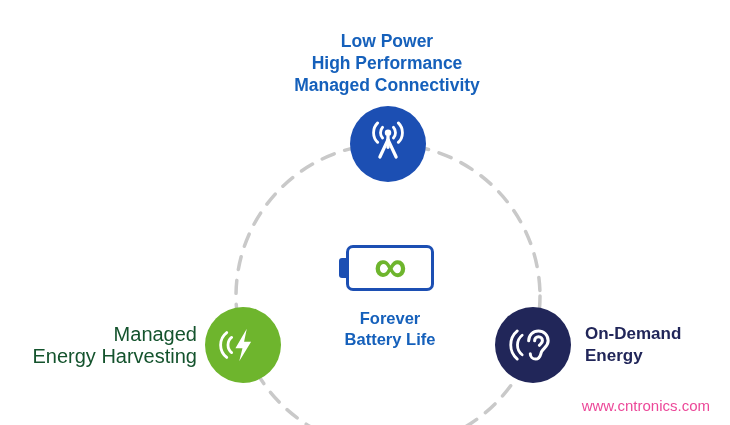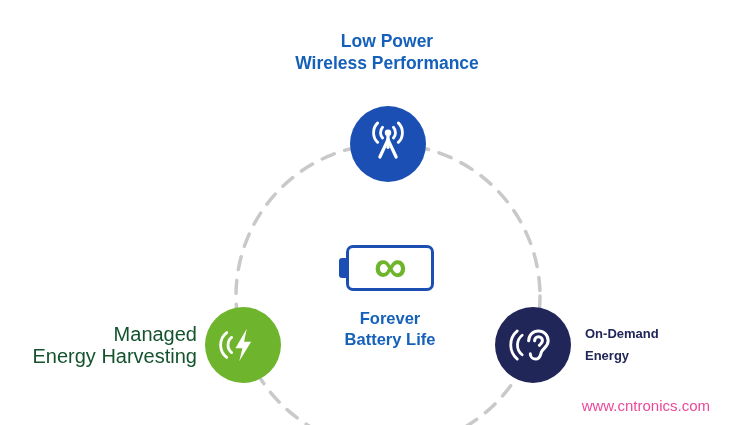--- a/index.html
+++ b/index.html
@@ -46,40 +46,41 @@
     color:#1560bb;font-size:16.5px;font-weight:bold;line-height:21px;z-index:2;
   }
   .center-label .it{}
 
   .left-label{
     position:absolute;left:15px;top:323px;width:182px;text-align:right;
     color:#14532d;font-size:20px;font-weight:normal;line-height:22px;z-index:2;
   }
   .right-label{
     position:absolute;left:585px;top:323px;width:140px;text-align:left;
-    color:#212659;font-size:13px;font-weight:bold;line-height:22px;z-index:2;
+    color:#212659;font-size:17px;font-weight:bold;line-height:22px;z-index:2;
   }
 
   .watermark{
     position:absolute;right:20px;top:397px;color:#ec4899;
     font-size:15px;font-weight:500;z-index:2;
   }
 </style>
 </head>
 <body>
 
 <div class="stage">
 
   <svg class="ring" width="730" height="425" viewBox="0 0 730 425">
     <circle cx="388" cy="296" r="152" fill="none" stroke="#c9c9c9" stroke-width="3.5" stroke-dasharray="13 11" stroke-linecap="round"></circle>
   </svg>
 
   <div class="top-label">
     <div>Low Power</div>
-    <div>Wireless Performance</div>
+    <div>High Performance</div>
+    <div>Managed Connectivity</div>
   </div>
 
   <div class="node node-blue">
     <svg viewBox="0 0 48 48" aria-hidden="true">
       <circle cx="24" cy="13.5" r="3" fill="#ffffff"></circle>
       <path d="M19 8.5 A7.5 7.5 0 0 0 19 18.5" stroke="#ffffff" stroke-width="2.6" fill="none" stroke-linecap="round"></path>
       <path d="M14.5 4.5 A12.5 12.5 0 0 0 14.5 22.5" stroke="#ffffff" stroke-width="2.6" fill="none" stroke-linecap="round"></path>
       <path d="M29 8.5 A7.5 7.5 0 0 1 29 18.5" stroke="#ffffff" stroke-width="2.6" fill="none" stroke-linecap="round"></path>
       <path d="M33.5 4.5 A12.5 12.5 0 0 1 33.5 22.5" stroke="#ffffff" stroke-width="2.6" fill="none" stroke-linecap="round"></path>
       <path d="M24 16.5 L24 27" stroke="#ffffff" stroke-width="3" stroke-linecap="round"></path>

